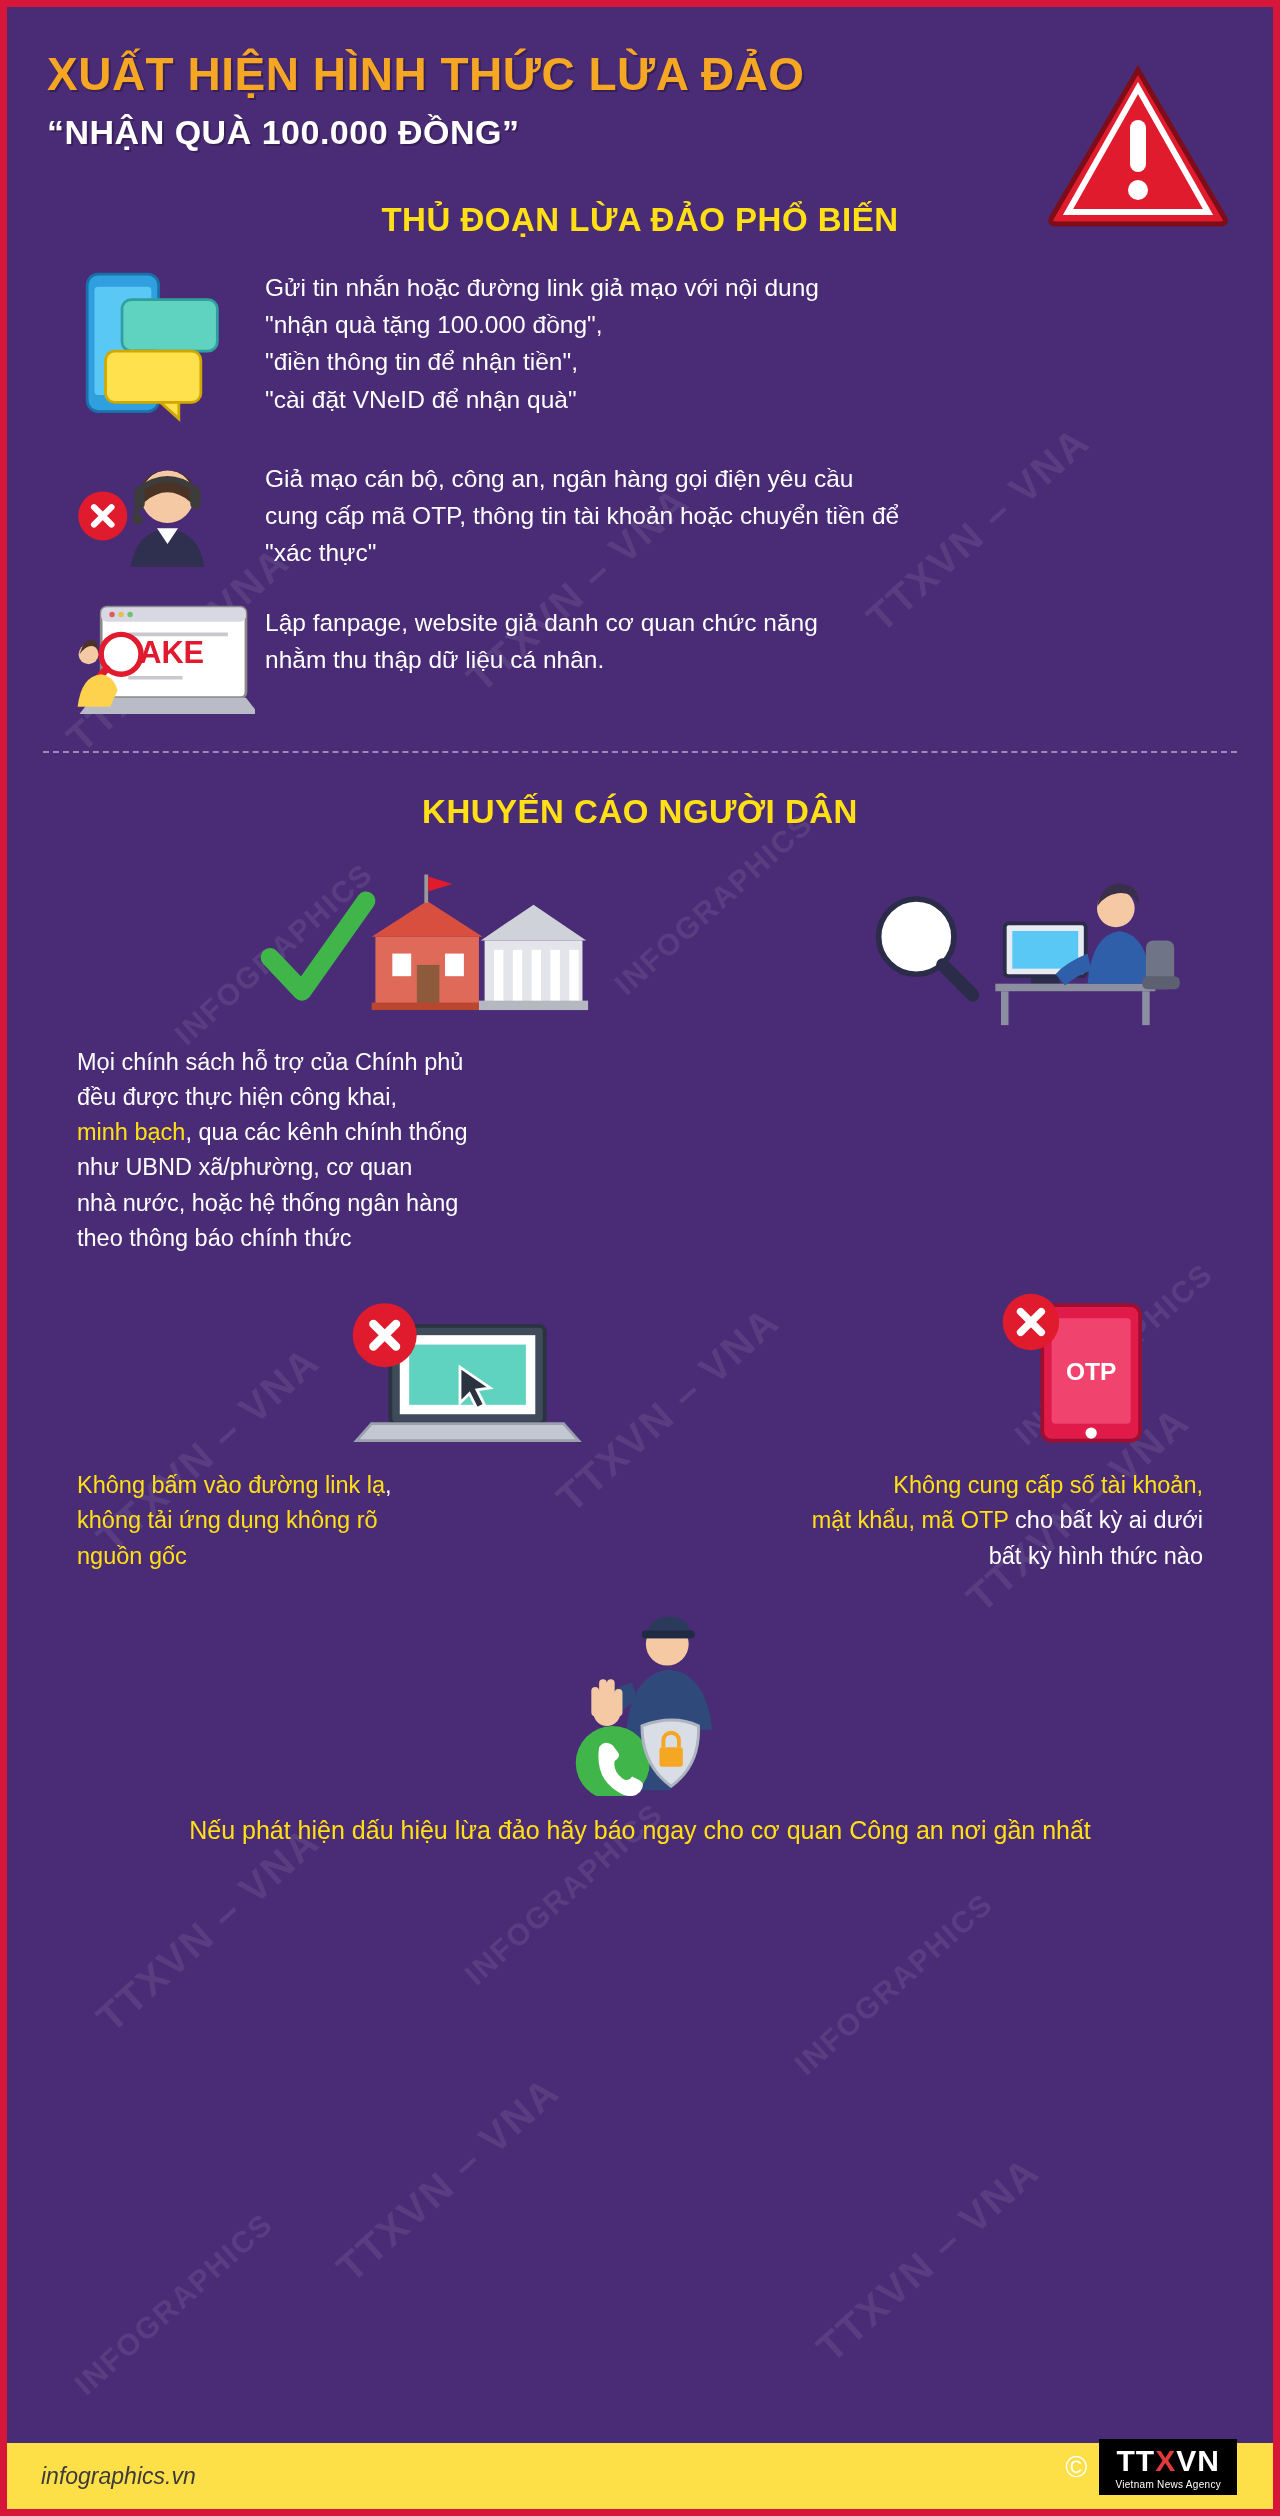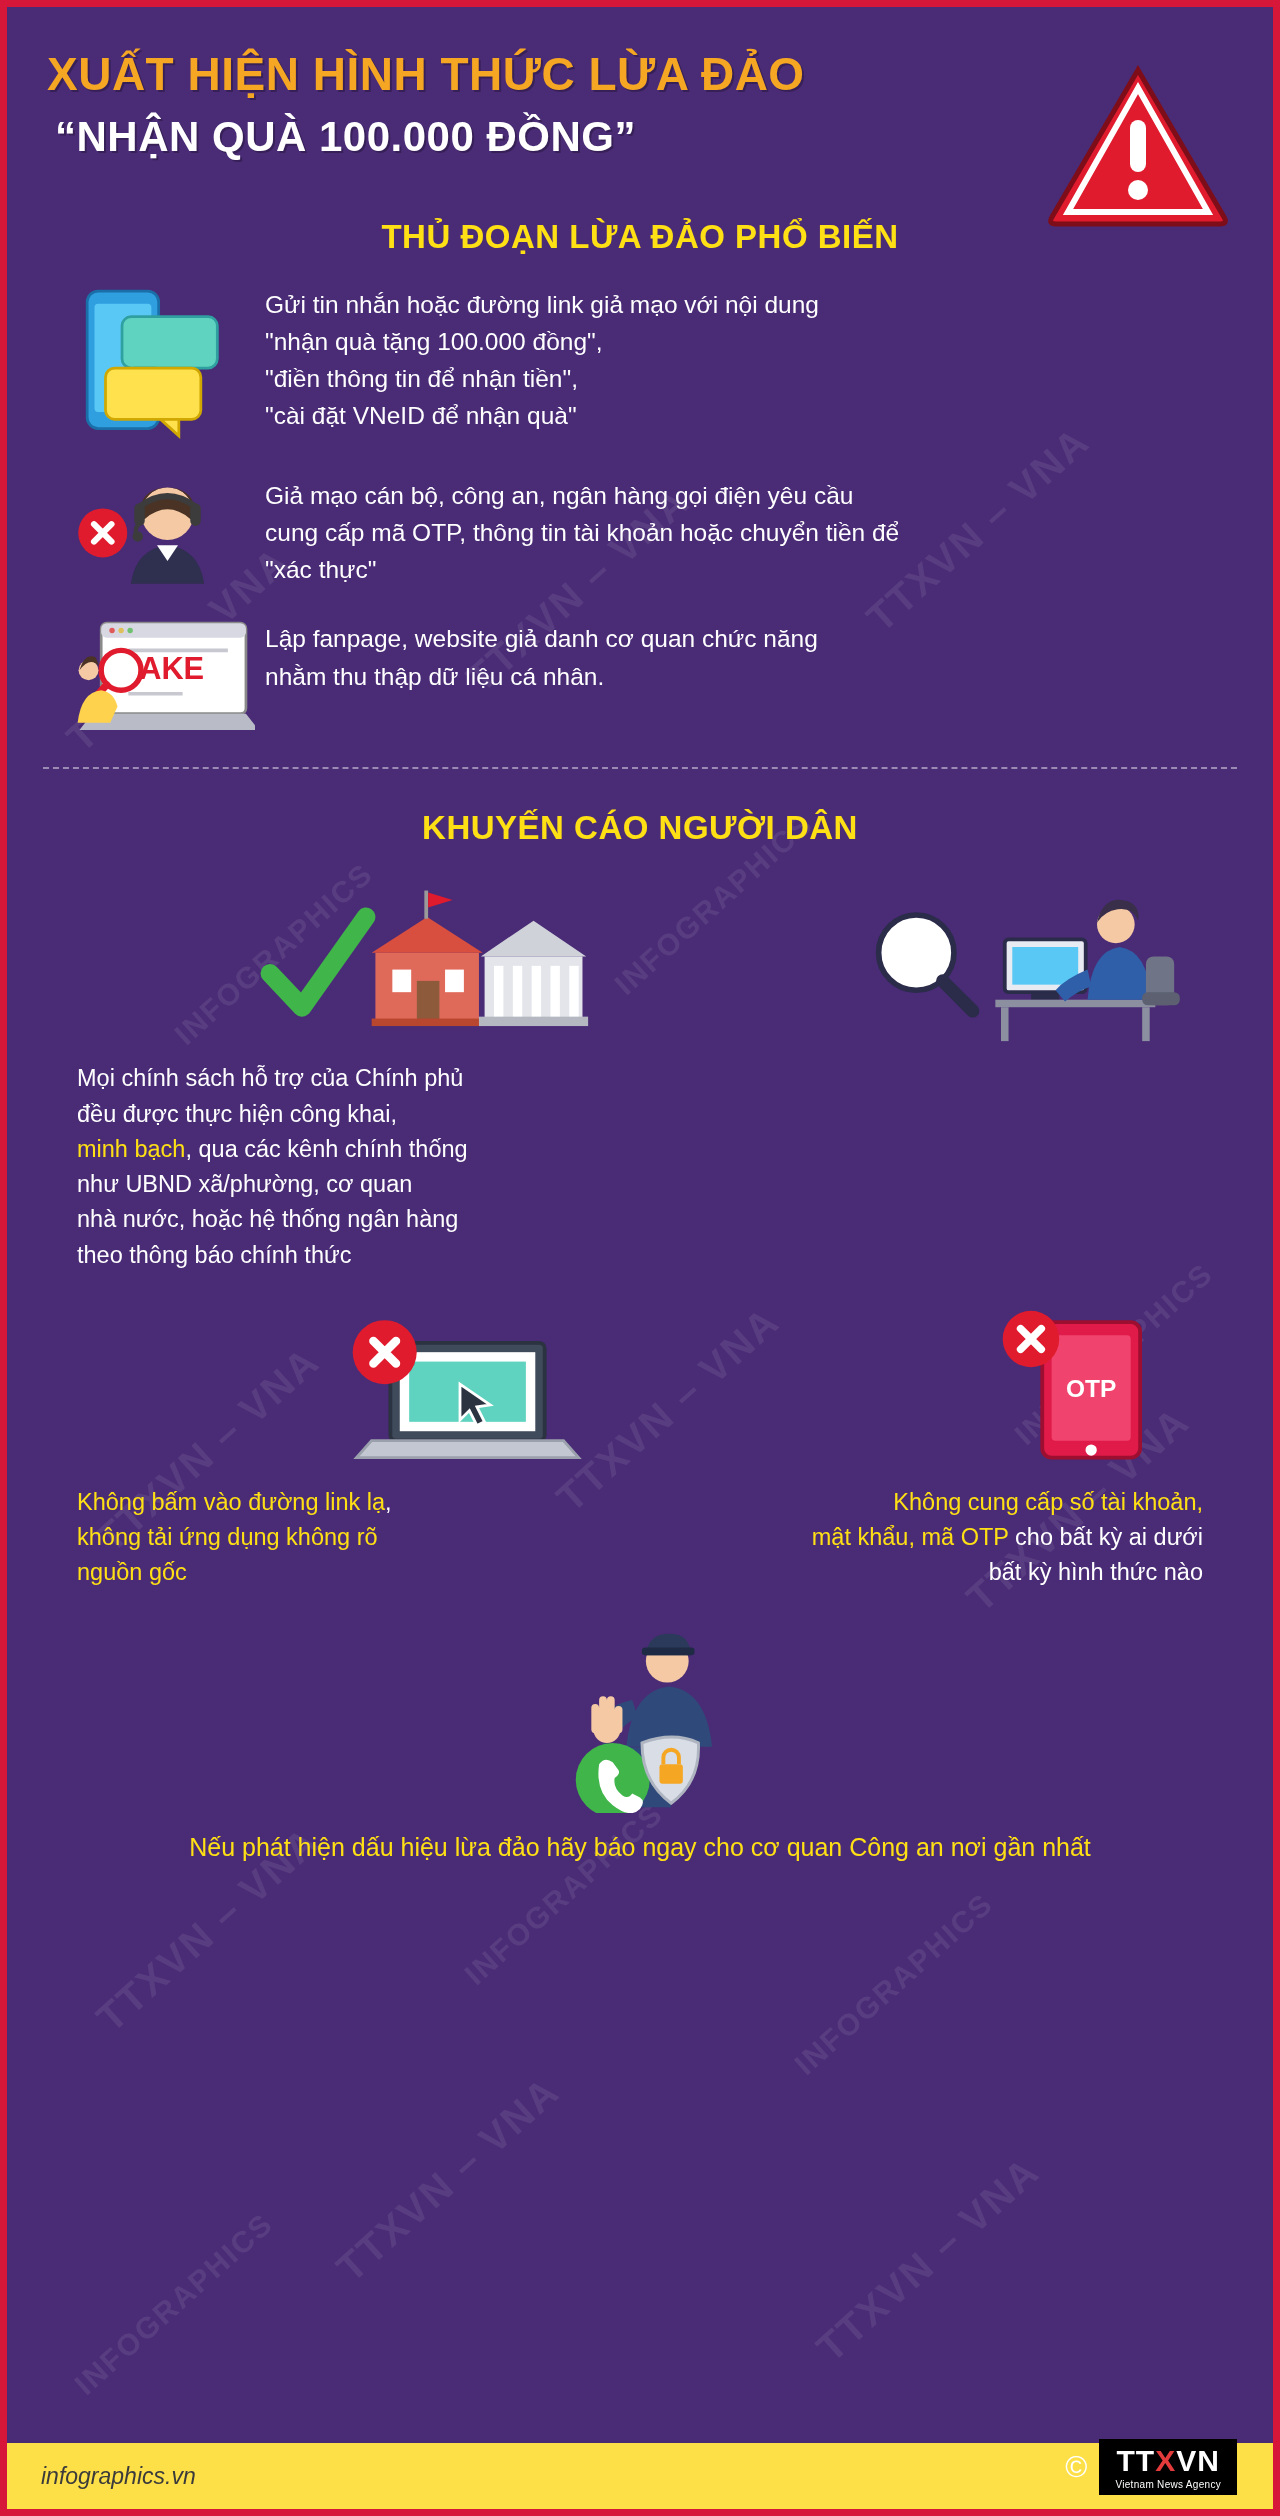--- a/index.html
+++ b/index.html
@@ -48,25 +48,25 @@
     color: #f5a623;
     font-size: 46px;
     font-weight: bold;
     letter-spacing: 0.5px;
     line-height: 1.1;
     margin: 0 0 14px 0;
     text-shadow: 2px 2px 0 rgba(0,0,0,0.25);
   }
   .title-2 {
     color: #ffffff;
-    font-size: 42px;
+    font-size: 34px;
     font-weight: bold;
     letter-spacing: 0.5px;
     line-height: 1.1;
-    margin: 8px;
+    margin: 0;
     text-shadow: 2px 2px 0 rgba(0,0,0,0.25);
   }
   .warning-sign {
     position: absolute;
     top: 55px;
     right: 45px;
     width: 180px;
     height: 165px;
   }
 

